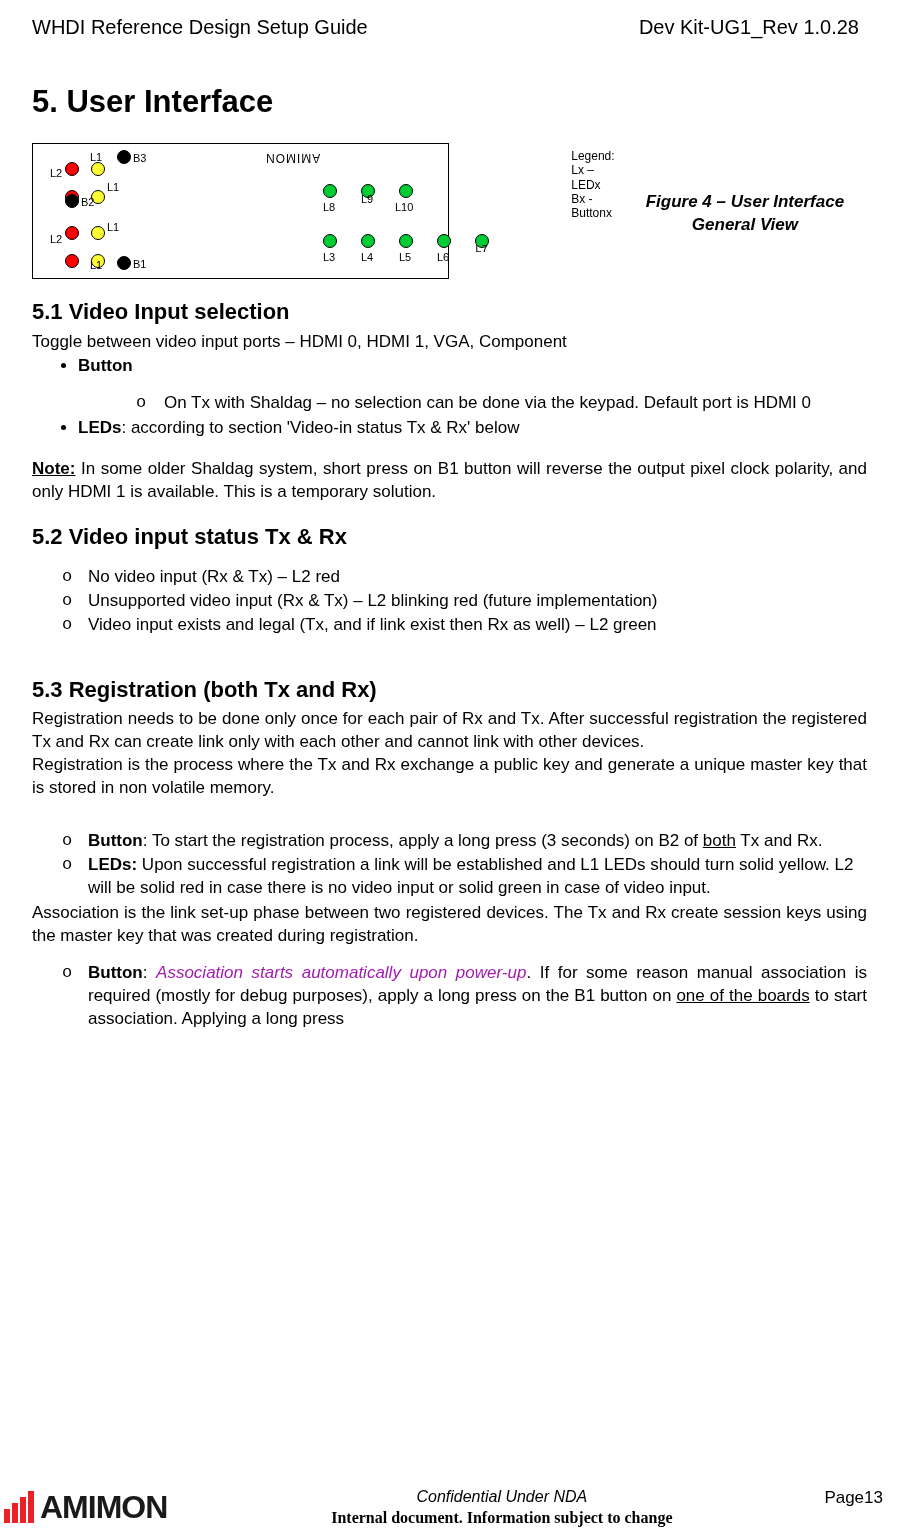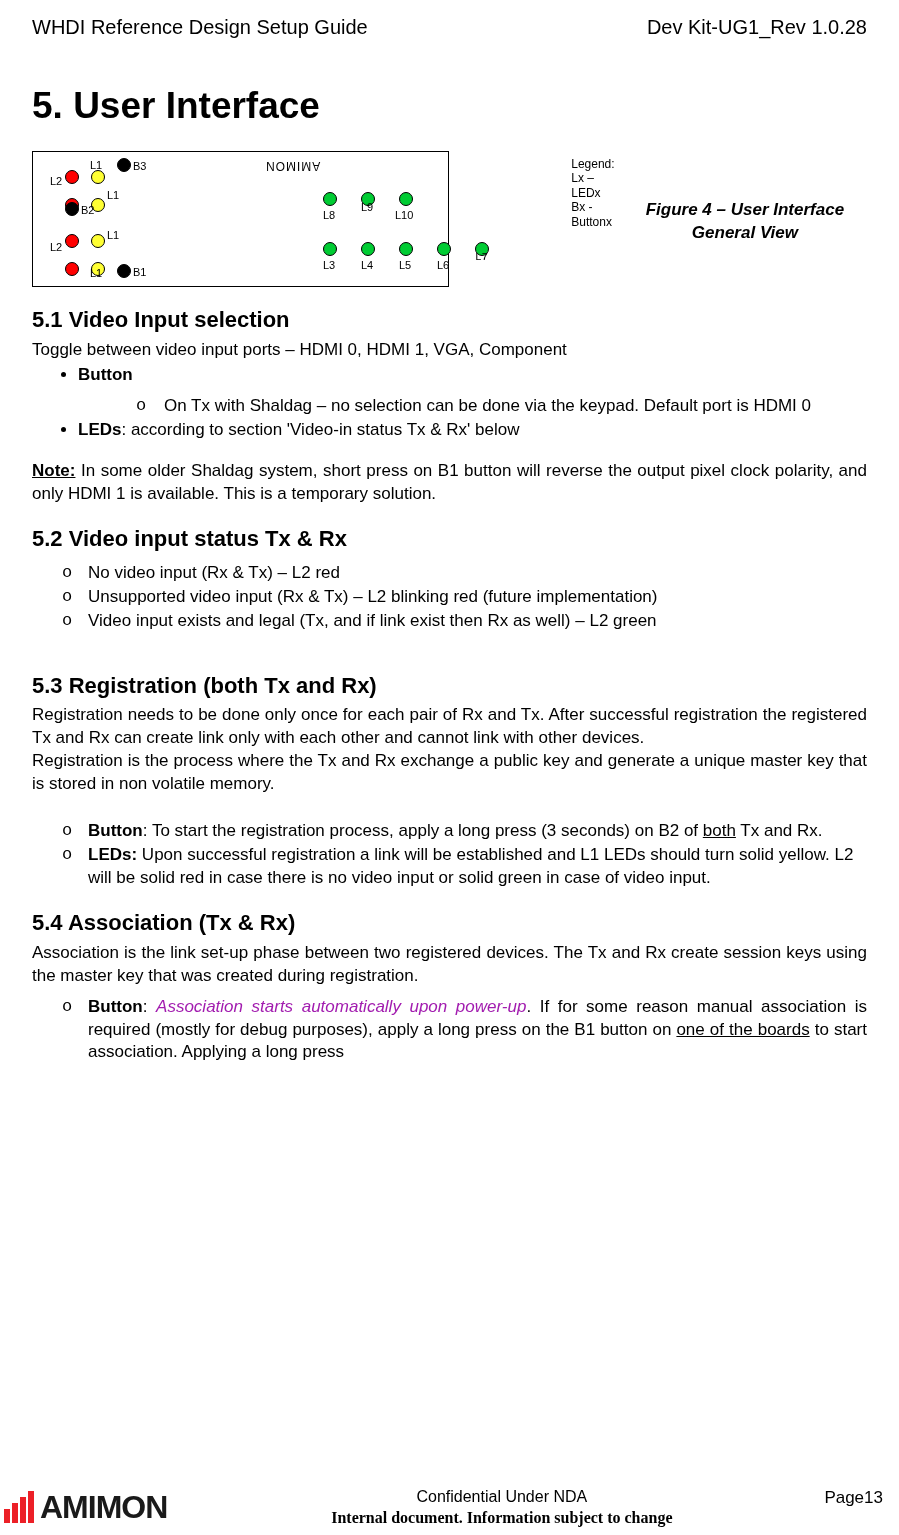--- a/index.html
+++ b/index.html
@@ -13,24 +13,24 @@
   .page {
     padding: 14px 32px 0 32px;
     position: relative;
     box-sizing: border-box;
     min-height: 1535px;
   }
   .top-header {
     display: flex;
     justify-content: space-between;
     font-size: 20px;
-    margin: 0 0 40px 0;
+    margin: 0 8px 40px 0;
   }
   h1 {
-    font-size: 37px;
+    font-size: 31px;
     font-weight: bold;
     margin: 0 0 20px 0;
   }
   h2 {
     font-size: 22px;
     font-weight: bold;
     margin: 18px 0 4px 0;
   }
   .fig-area {
     display: flex;
@@ -102,21 +102,21 @@
 
   
   ul.bul {
     margin: 2px 0 2px 0;
     padding-left: 46px;
     list-style: disc;
   }
   ul.bul > li { margin-bottom: 1px; }
   ul.circ {
     list-style-type: none;
-    margin: 8px 0 2px 0;
+    margin: 14px 0 2px 0;
     padding-left: 86px;
     position: relative;
   }
   ul.circ > li {
     position: relative;
     margin-bottom: 1px;
   }
   ul.circ > li::before {
     content: "o";
     position: absolute;
@@ -164,21 +164,21 @@
     font-weight: 900;
     font-size: 32px;
     letter-spacing: -1px;
     color: #1a1a1a;
   }
   .foot-center {
     flex: 1;
     text-align: center;
     font-size: 16px;
   }
-  .foot-center .l1 { }
+  .foot-center .l1 { font-style: italic; }
   .foot-center .l2 { font-family: "Times New Roman", serif; font-weight: bold; }
   .foot-right {
     font-size: 17px;
     padding-bottom: 18px;
   }
 </style>
 </head>
 <body>
 
 <div class="page">
@@ -274,21 +274,20 @@
   <div style="height:16px"></div>
   <ul class="circ tight">
     <li>
       <span class="strong">Button</span><span>: To start the registration process, apply a long press (3 seconds) on B2 of </span><span class="underline">both</span><span> Tx and Rx.</span>
     </li>
     <li>
       <span class="strong">LEDs:</span><span> Upon successful registration a link will be established and L1 LEDs should turn solid yellow. L2 will be solid red in case there is no video input or solid green in case of video input.</span>
     </li>
   </ul>
 
-  <h2>5.4  Association (Tx &amp; Rx)</h2>
   <div class="just">Association is the link set-up phase between two registered devices. The Tx and Rx create session keys using the master key that was created during registration.</div>
   <ul class="circ tight">
     <li class="just">
       <span class="strong">Button</span><span>: </span><span class="green-txt">Association starts automatically upon power-up</span><span>.  If for some reason manual association is required (mostly for debug purposes), apply a long press on the B1 button on </span><span class="underline">one of the boards</span><span> to start association.  Applying a long press</span>
     </li>
   </ul>
 
   <div class="footer">
     <div class="logo">
       <div class="logo-bars">

